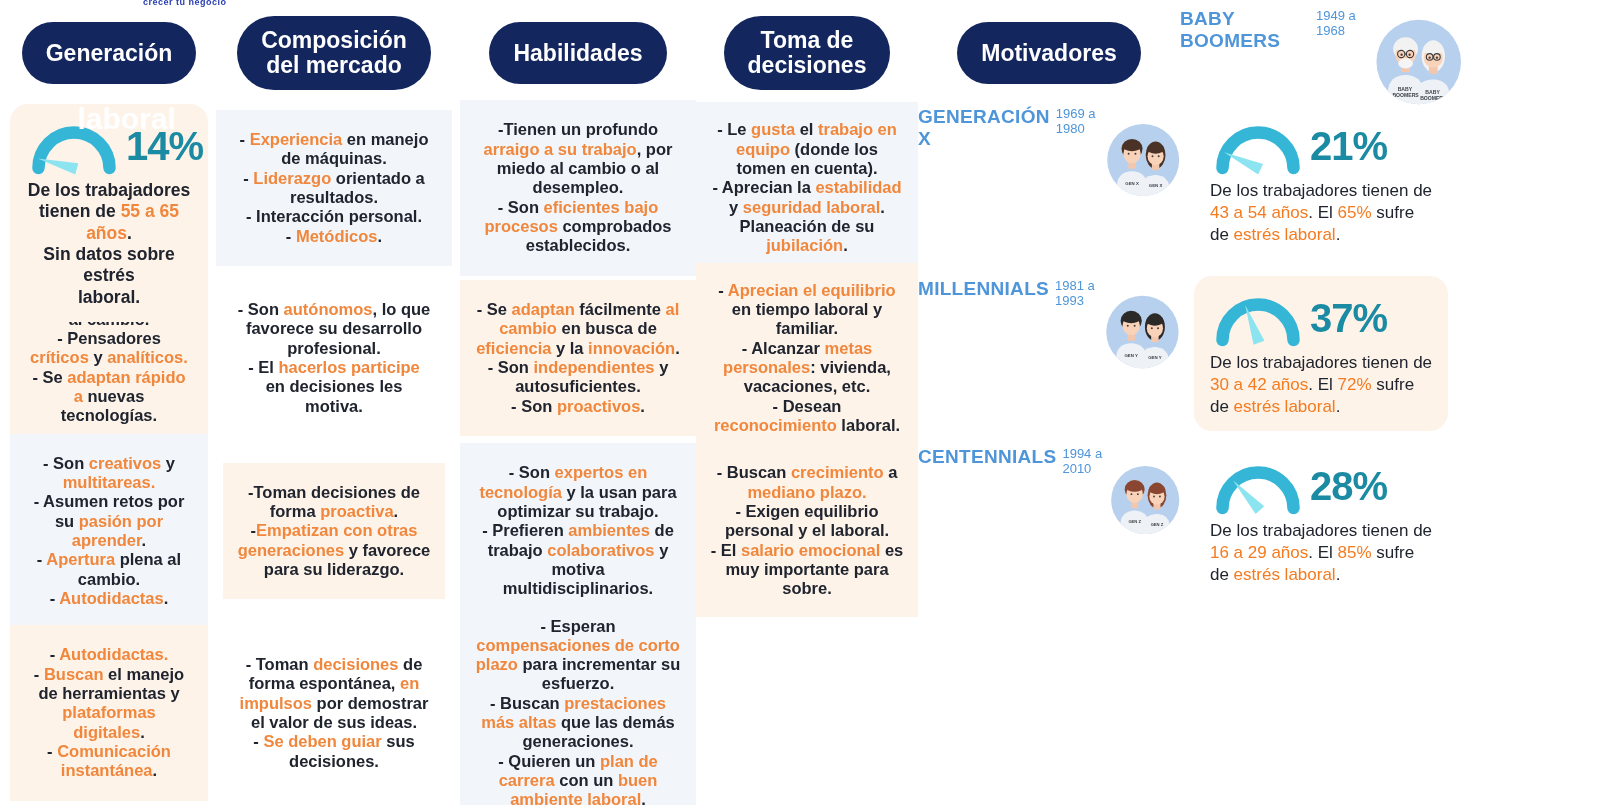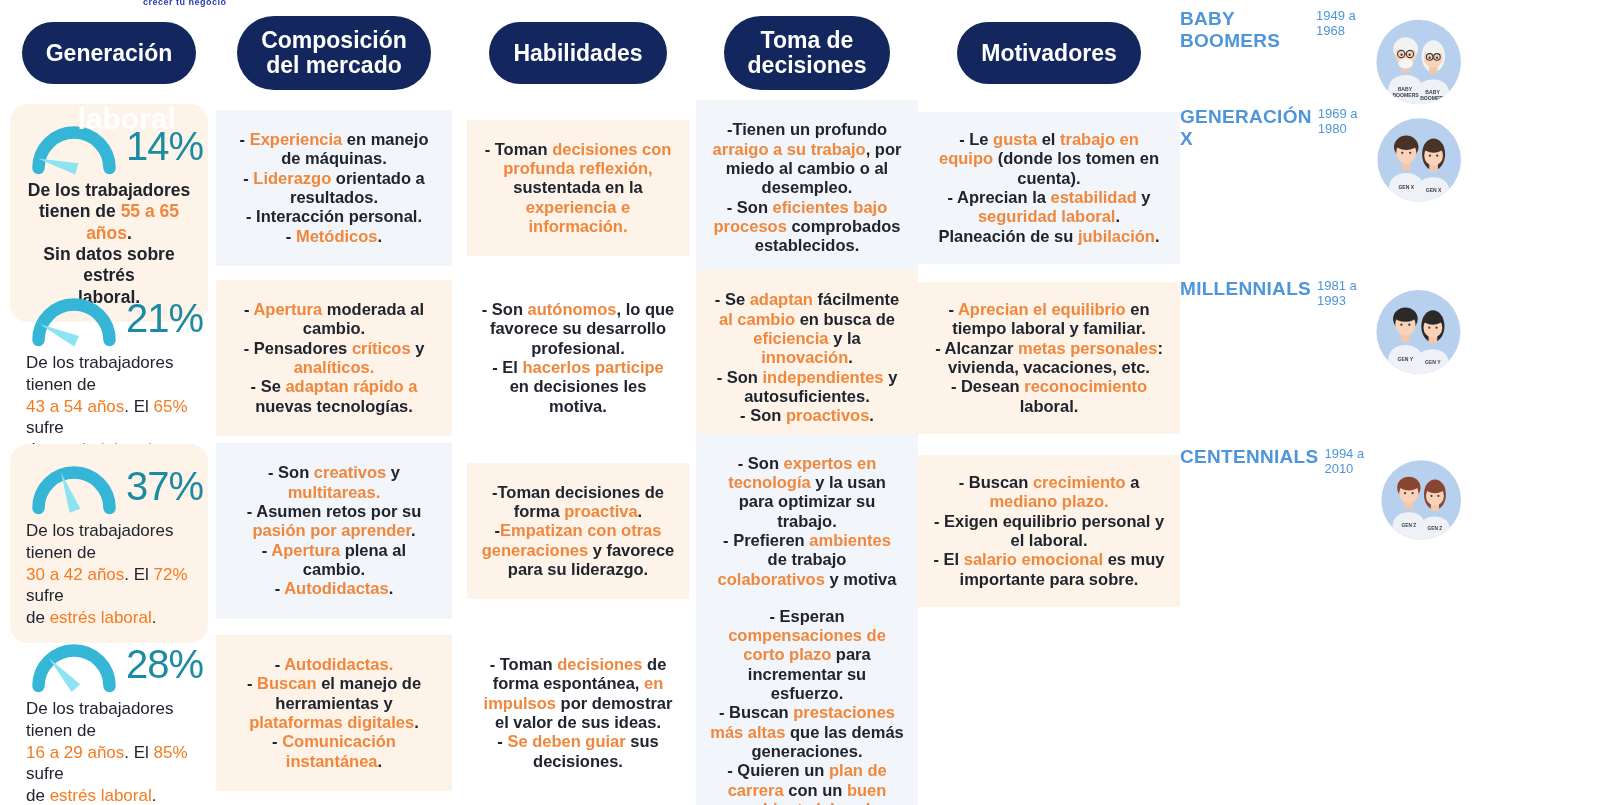--- a/index.html
+++ b/index.html
@@ -35,21 +35,21 @@
   .gen-years{color:var(--gen-blue);font-weight:400;font-size:13px;margin-bottom:4px;margin-left:6px;}
   .avatar{width:108px;height:108px;}
   
   .mktcell{display:flex;align-items:flex-start;justify-content:center;padding-top:2px;}
   .blob{position:relative;overflow:hidden;padding:12px 16px 14px;}
   .blob.peach{background:var(--peach);border-radius:18px;}
   .blob.none{background:transparent;}
   .mkt-inner{display:flex;flex-direction:column;}
   .gaugeRow{display:flex;align-items:center;gap:4px;justify-content:flex-start;}
   .gauge{width:96px;height:60px;flex:none;}
-  .pct{font-size:40px;font-weight:400;color:var(--teal-text);letter-spacing:-1px;}
+  .pct{font-size:40px;font-weight:700;color:var(--teal-text);letter-spacing:-1px;}
   .mkt-text{font-size:17px;line-height:1.28;white-space:pre-line;margin-top:4px;}
   .mkt-text.center{text-align:center;font-weight:700;font-size:17.5px;line-height:1.22;}
   .mkt-text.left{text-align:left;font-weight:400;}
   .watermark{position:absolute;top:-2px;left:50%;transform:translateX(-32%);
     color:#ffffff;font-weight:800;font-size:30px;pointer-events:none;}
   
   .txtcell{display:flex;align-items:center;justify-content:center;}
   .tblob{text-align:center;font-weight:700;font-size:16.5px;line-height:1.17;
     white-space:pre-line;}
   .tblob.peach{background:var(--peach);}
@@ -149,23 +149,20 @@
       </div>
     </div>
   </div>
   <div class="txtcell">
       <div class="tblob blue w-skills"><span>- </span><span class="seg-o">Experiencia</span><span> en manejo de máquinas.
 - </span><span class="seg-o">Liderazgo</span><span> orientado a resultados.
 - Interacción personal.
 - </span><span class="seg-o">Metódicos</span><span>.</span></div>
     </div>
   <div class="txtcell">
-      <div class="tblob peach w-dec"><span>- Toman </span><span class="seg-o">decisiones con profunda reflexión,</span><span> sustentada en la </span><span class="seg-o">experiencia e información.</span></div>
-    </div>
-  <div class="txtcell">
       <div class="tblob blue w-dyn"><span>-Tienen un profundo </span><span class="seg-o">arraigo a su trabajo</span><span>, por miedo al cambio o al desempleo.
 - Son </span><span class="seg-o">eficientes bajo procesos</span><span> comprobados establecidos.</span></div>
     </div>
   <div class="txtcell">
       <div class="tblob blue w-mot"><span>- Le </span><span class="seg-o">gusta</span><span> el </span><span class="seg-o">trabajo en equipo</span><span> (donde los tomen en cuenta).
 - Aprecian la </span><span class="seg-o">estabilidad</span><span> y </span><span class="seg-o">seguridad laboral</span><span>.
 Planeación de su </span><span class="seg-o">jubilación</span><span>.</span></div>
     </div>
 
   <div class="gencell">

